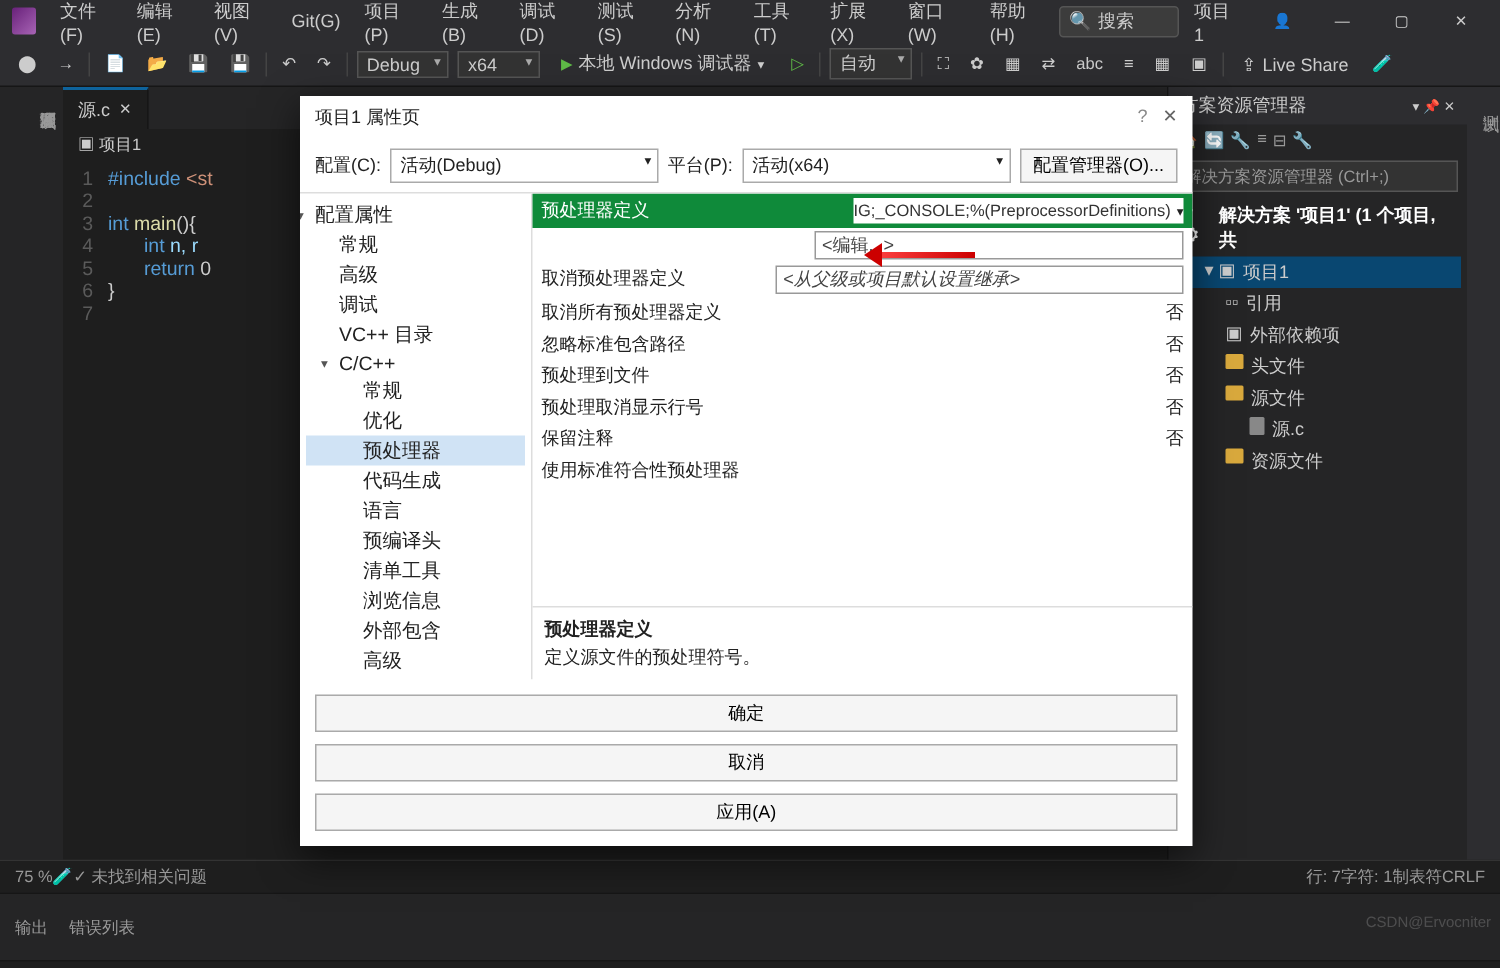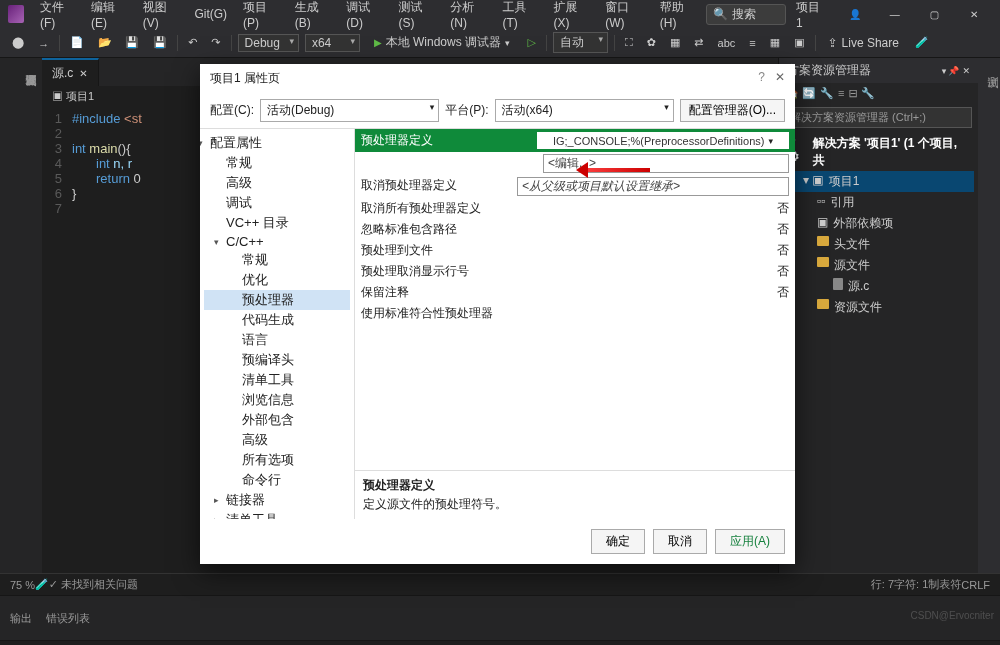--- a/index.html
+++ b/index.html
@@ -63,30 +63,30 @@
 .dlg-tree { width:155px; border-right:1px solid #ddd; overflow-y:auto; padding:4px; }
 .dlg-tree-item { padding:1px 2px 1px 14px; font-size:13px; cursor:pointer; display:flex; align-items:center; gap:3px; position:relative; }
 .dlg-tree-item.l0 { padding-left:6px; }
 .dlg-tree-item.l1 { padding-left:22px; }
 .dlg-tree-item.l2 { padding-left:38px; }
 .dlg-tree-item.sel { background:#d0e3f5; }
 .dlg-tree-item.caret::before { content:"▸"; position:absolute; left:inherit; margin-left:-12px; font-size:9px; color:#555; }
 .dlg-tree-item.open::before { content:"▾"; }
 .dlg-grid { flex:1; display:flex; flex-direction:column; }
 .grid-hdr { background:#0f8a3a; color:#fff; padding:3px 6px; font-size:12px; display:flex; }
-.grid-hdr .val { margin-left:auto; background:#fff; color:#333; padding:0 16px; display:flex; align-items:center; gap:2px; font-size:11px; position:relative;text-align:right; }
+.grid-hdr .val { margin-left:auto; background:#fff; color:#333; padding:0 0; display:flex; align-items:center; gap:2px; font-size:11px; position:relative;text-align:right; }
 .grid-hdr .val::after{ content:"▾"; color:#222; font-size:9px; margin-left:2px;}
 .grid-row { display:flex; padding:2px 6px; font-size:12px; }
 .grid-row .v { margin-left:auto; color:#222; }
 .grid-row.dd .v { border:1px solid #999; padding:0 4px; color:#444; }
 .dlg-desc { border-top:1px solid #ddd; padding:6px 8px; font-size:12px; margin-top:4px; }
 .dlg-desc .t { font-weight:bold; margin-bottom:2px; }
-.dlg-footer { display:flex; justify-content:flex-end; gap:8px; padding:10px; }
+.dlg-footer { display:flex; justify-content:flex-end; gap:8px; padding:10px;flex-direction:column; }
 .dlg-footer button { padding:3px 14px; font-size:12px; border:1px solid #aaa; background:#f5f5f5; }
-.dlg-footer button:disabled { color:#15803d; }
+.dlg-footer button:disabled { color:#000000; }
 .arrow { position:absolute; left:580px; top:168px; width:0; height:0; pointer-events:none; }
 .arrow::before { content:""; position:absolute; width:70px; height:4px; background:linear-gradient(to right,#f44,#c00); }
 .arrow::after { content:""; position:absolute; left:-12px; top:-6px; border:8px solid transparent; border-right:12px solid #c00; }
 .live-share { display:flex; align-items:center; gap:4px; padding:2px 6px; }
 .watermark { position:absolute; right:6px; bottom:24px; font-size:10px; color:rgba(200,200,200,0.25); }
 </style>
 </head>
 <body>
 
 <div class="menubar">

